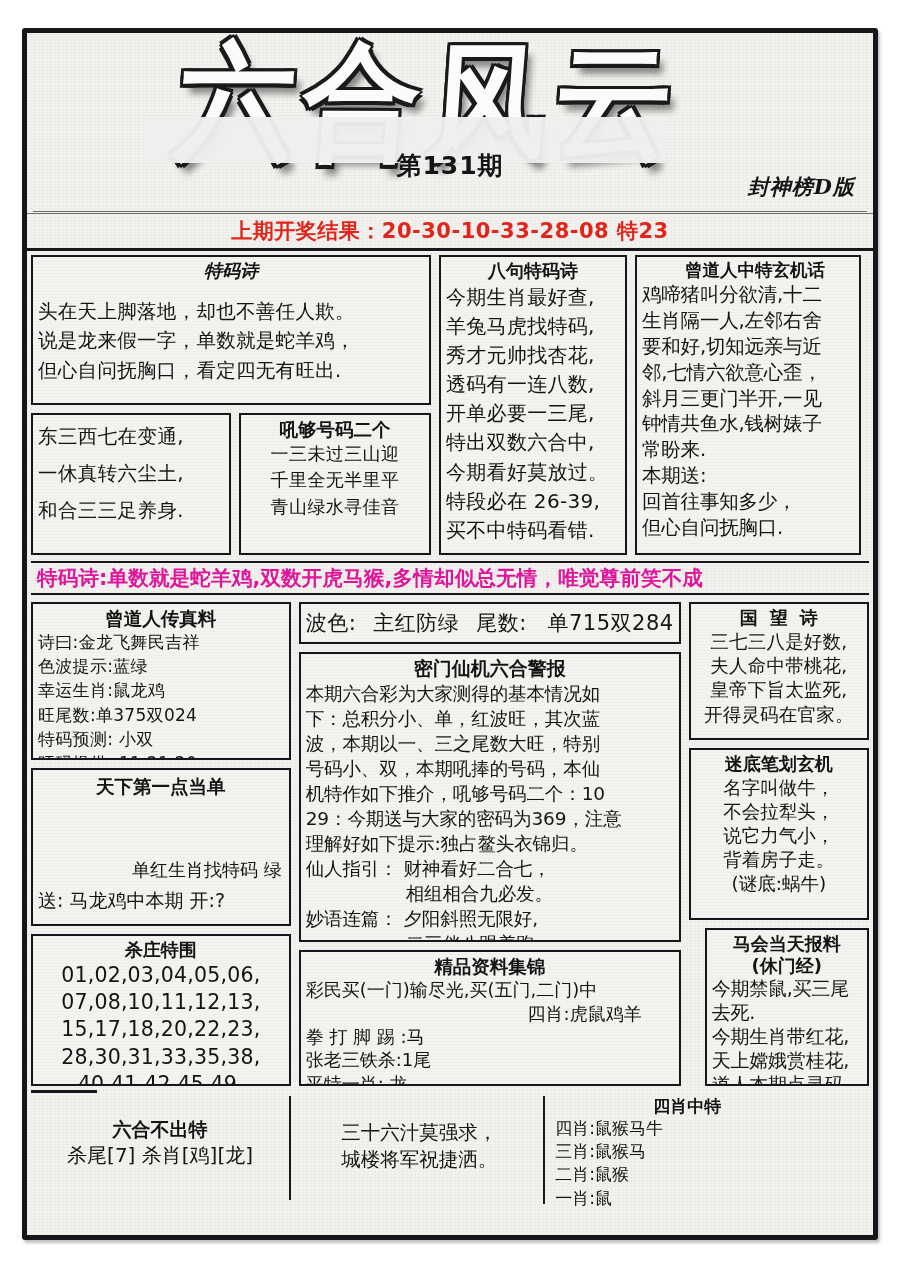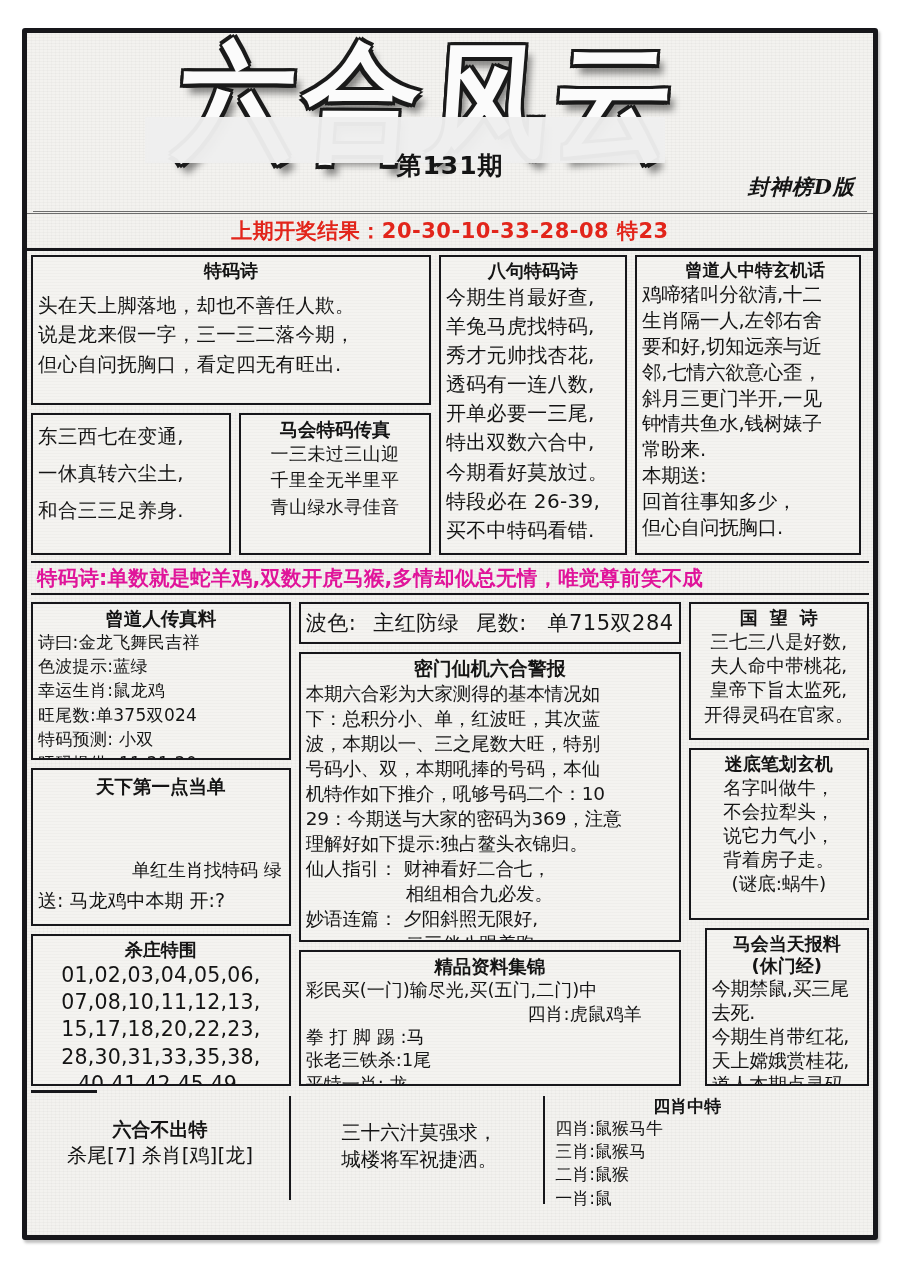--- a/index.html
+++ b/index.html
@@ -137,21 +137,21 @@
   }
 
   
   #row1 { display: flex; height: 308px; }
   #r1-left  { width: 408px; display: flex; flex-direction: column; }
   #r1-mid   { width: 196px; }
   #r1-right { width: 234px; }
 
   #box-tmsh { height: 150px; }
   #box-tmsh .ln { font-size: 19.5px; line-height: 1.52; letter-spacing: 0.3px; }
-  #box-tmsh .ttl { font-size: 18px; margin-bottom: 8px; }
+  #box-tmsh .ttl { font-size: 18px; margin-bottom: 14px; font-style: italic; }
 
   #r1-lower { display: flex; flex: 1; }
   #box-dxxq { width: 200px; }
   #box-dxxq .ln { font-size: 19.5px; line-height: 1.9; letter-spacing: 0.4px; }
   #box-mhtm { flex: 1; }
   #box-mhtm .ttl { font-size: 18.5px; }
   #box-mhtm .ln { font-size: 18px; line-height: 1.46; letter-spacing: 0.4px; text-align: center; }
 
   #box-bjtm { height: 300px; }
   #box-bjtm .ttl { font-size: 18px; }
@@ -297,32 +297,32 @@
   <div id="result-bar">
     <div id="result-text">上期开奖结果：20-30-10-33-28-08  特23</div>
   </div>
 
   <div id="row1">
 
     <div id="r1-left">
       <div id="box-tmsh" class="cell">
         <div class="ttl">特码诗</div>
         <div class="ln">头在天上脚落地，却也不善任人欺。</div>
-        <div class="ln">说是龙来假一字，三一三二落今期，</div>
+        <div class="ln">说是龙来假一字，单数就是蛇羊鸡，</div>
         <div class="ln">但心自问抚胸口，看定四无有旺出.</div>
       </div>
 
       <div id="r1-lower">
         <div id="box-dxxq" class="cell">
           <div class="ln">东三西七在变通,</div>
           <div class="ln">一休真转六尘土,</div>
           <div class="ln">和合三三足养身.</div>
         </div>
         <div id="box-mhtm" class="cell">
-          <div class="ttl">马会特码传真</div>
+          <div class="ttl">吼够号码二个</div>
           <div class="ln">一三未过三山迎</div>
           <div class="ln">千里全无半里平</div>
           <div class="ln">青山绿水寻佳音</div>
         </div>
       </div>
     </div>
 
     <div id="r1-mid">
       <div id="box-bjtm" class="cell">
         <div class="ttl">八句特码诗</div>

